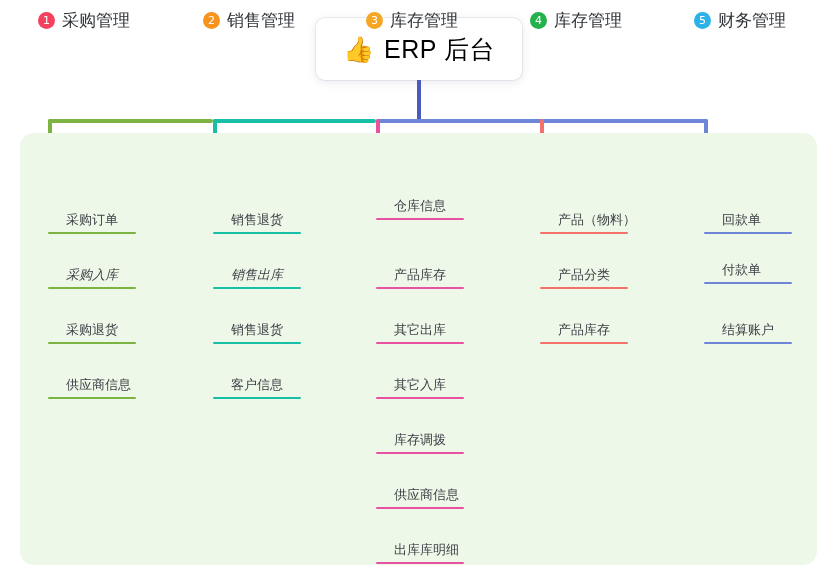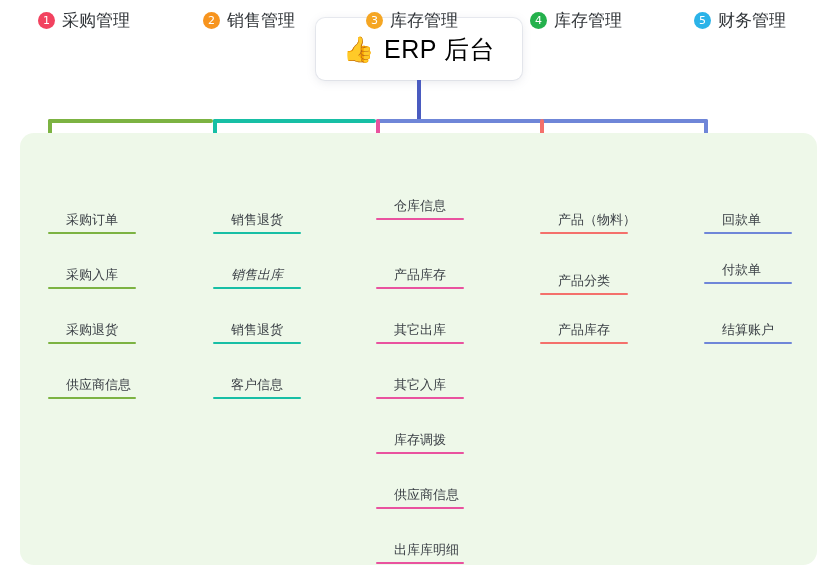--- a/index.html
+++ b/index.html
@@ -93,21 +93,21 @@
       <div class="col" style="left: 38px;">
         <div class="col-head">
           <span class="badge" style="background: rgb(242, 66, 95);">1</span>
           <span class="col-title">采购管理</span>
         </div>
       </div>
       <div class="leaf" style="left: 48px; top: 198px; width: 88px; height: 36px;">
         <span class="leaf-label">采购订单</span>
         <div class="leaf-rule" style="width: 88px; background: rgb(124, 179, 66);"></div>
       </div>
-      <div class="leaf" style="left: 48px; top: 253px; width: 88px; height: 36px;">
+      <div class="leaf" style="left: 48px; top: 253px; width: 88px; height: 36px; font-style: italic;">
         <span class="leaf-label">采购入库</span>
         <div class="leaf-rule" style="width: 88px; background: rgb(124, 179, 66);"></div>
       </div>
       <div class="leaf" style="left: 48px; top: 308px; width: 88px; height: 36px; font-family: Liberation Serif, serif;">
         <span class="leaf-label">采购退货</span>
         <div class="leaf-rule" style="width: 88px; background: rgb(124, 179, 66);"></div>
       </div>
       <div class="leaf" style="left: 48px; top: 363px; width: 88px; height: 36px;">
         <span class="leaf-label">供应商信息</span>
         <div class="leaf-rule" style="width: 88px; background: rgb(124, 179, 66);"></div>
@@ -171,21 +171,21 @@
       <div class="col" style="left: 530px;">
         <div class="col-head">
           <span class="badge" style="background: rgb(36, 177, 76);">4</span>
           <span class="col-title">库存管理</span>
         </div>
       </div>
       <div class="leaf" style="left: 540px; top: 198px; width: 88px; height: 36px;">
         <span class="leaf-label">产品（物料）</span>
         <div class="leaf-rule" style="width: 88px; background: rgb(244, 112, 107);"></div>
       </div>
-      <div class="leaf" style="left: 540px; top: 259px; width: 88px; height: 36px;">
+      <div class="leaf" style="left: 540px; top: 253px; width: 88px; height: 36px;">
         <span class="leaf-label">产品分类</span>
         <div class="leaf-rule" style="width: 88px; background: rgb(244, 112, 107);"></div>
       </div>
       <div class="leaf" style="left: 540px; top: 308px; width: 88px; height: 36px;">
         <span class="leaf-label">产品库存</span>
         <div class="leaf-rule" style="width: 88px; background: rgb(244, 112, 107);"></div>
       </div>
       <div class="col" style="left: 694px;">
         <div class="col-head">
           <span class="badge" style="background: rgb(43, 179, 232);">5</span>

